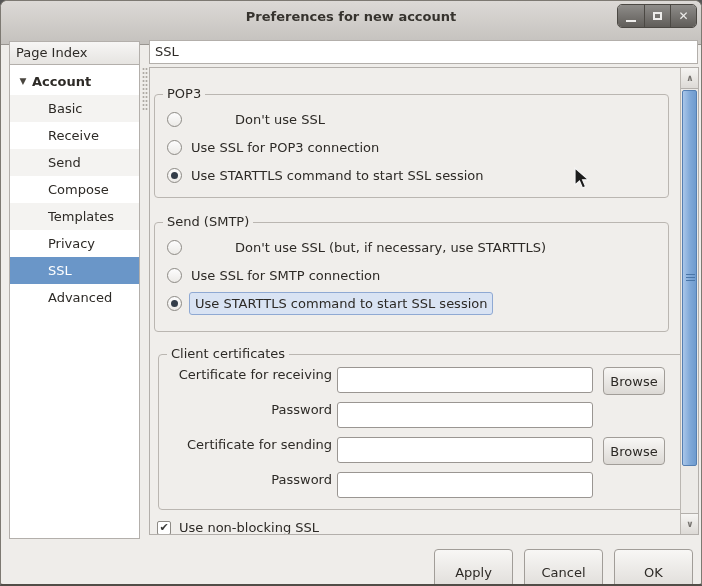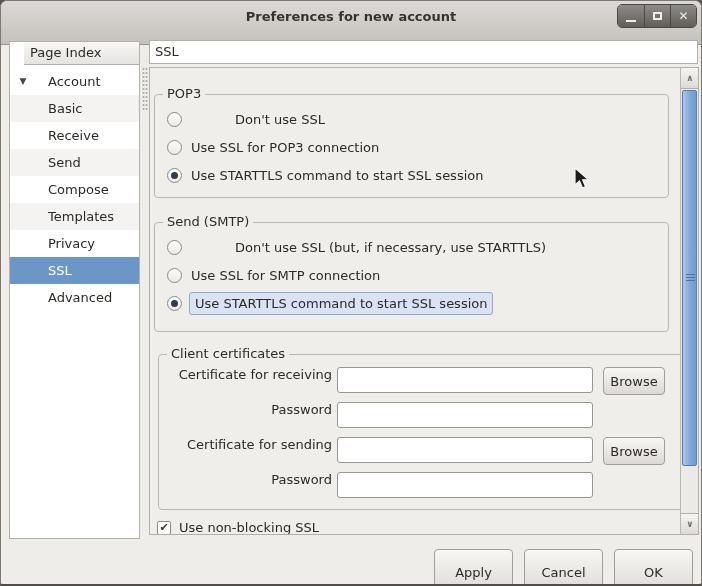--- a/index.html
+++ b/index.html
@@ -21,27 +21,27 @@
   .winbtn{width:26px;height:22px;display:flex;align-items:center;justify-content:center;
     background:linear-gradient(#8e8c89,#605d59);color:#eeedeb;cursor:default;}
   .winbtn + .winbtn{border-left:1px solid #4b4843;}
   .glyph-min{display:block;width:10px;height:2px;background:#eeedeb;margin-top:9px;}
   .glyph-max{display:block;width:9px;height:8px;border:2px solid #eeedeb;}
   .glyph-close{font-size:12px;font-weight:bold;line-height:1;}
   
   .tree{position:absolute;left:8px;top:40px;width:131px;height:498px;
     background:#fff;border:1px solid #b3afab;}
   .tree-header{height:23px;line-height:22px;padding-left:6px;
-    background:linear-gradient(#f7f6f5,#e6e4e1);border-bottom:1px solid #b3afab;color:#2d2a26;margin-left:14px;}
+    background:linear-gradient(#f7f6f5,#e6e4e1);border-bottom:1px solid #b3afab;color:#2d2a26;}
   .tree-rows{padding-top:3px;}
   .tree-row{height:27px;line-height:27px;display:flex;align-items:center;white-space:nowrap;}
   .tree-row.alt{background:#f4f3f1;}
   .tree-row.selected{background:#6a96c8;color:#ffffff;}
   .tree-row .expander{width:14px;margin-left:6px;font-size:9px;color:#49453f;text-align:center;}
-  .tree-row.lvl0 .label{margin-left:18px;}
+  .tree-row.lvl0 .label{margin-left:2px;font-weight:bold;}
   .tree-row.lvl1 .label{margin-left:38px;}
   .splitter{position:absolute;left:141px;top:66px;width:6px;height:44px;
     background-image:radial-gradient(#aeaaa4 1px,transparent 1.1px);background-size:3px 4px;}
   
   .page-title-bar{position:absolute;left:148px;top:39px;width:549px;height:24px;
     background:#fff;border:1px solid #b3afab;line-height:22px;padding-left:5px;color:#2d2a26;}
   
   .content{position:absolute;left:148px;top:66px;width:550px;height:468px;
     background:#f0eeeb;border:1px solid #b3afab;overflow:hidden;}
   .group{position:absolute;border:1px solid #bab6b1;border-radius:4px;}

